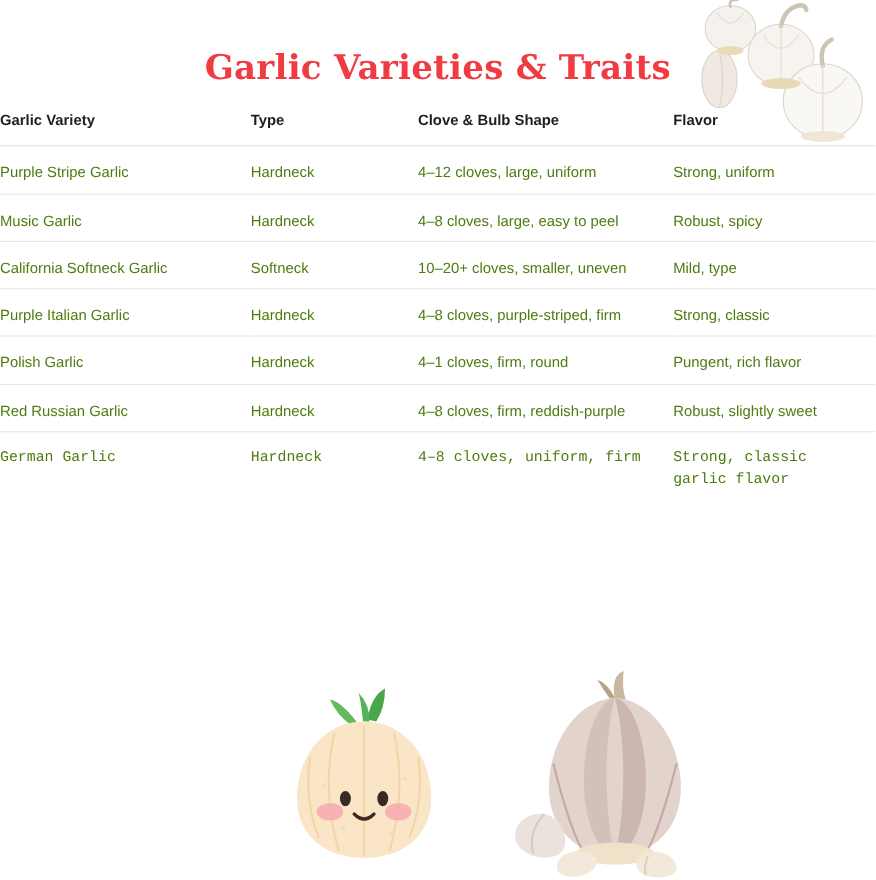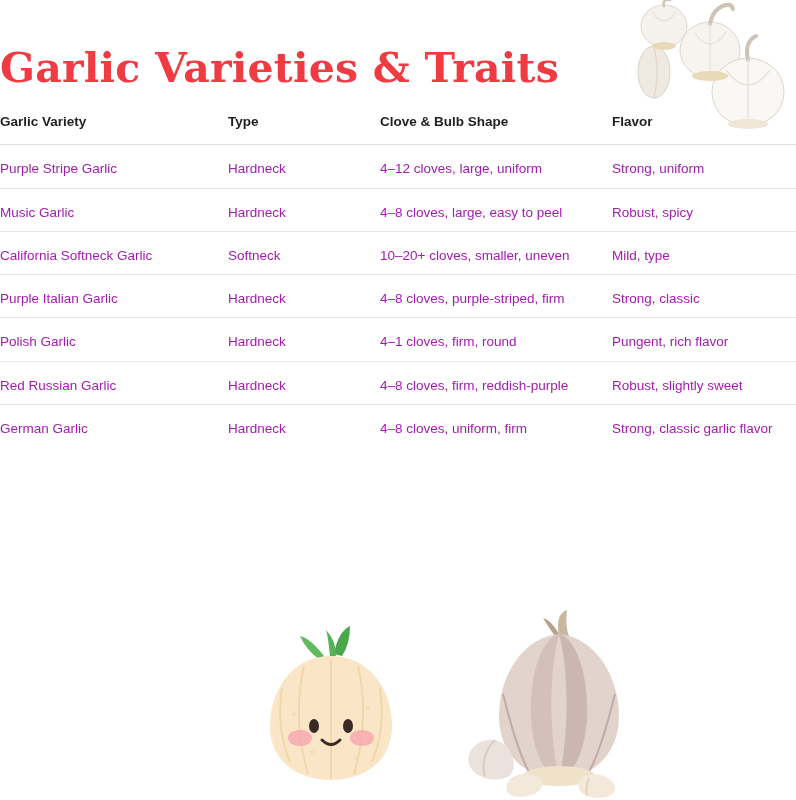--- a/index.html
+++ b/index.html
@@ -18,24 +18,24 @@
   }
 
   .page {
     position: relative;
     width: 796px;
     height: 800px;
   }
 
   
   .title {
-    text-align: left;
+    text-align: center;
     font-family: "DejaVu Serif", serif;
     font-weight: bold;
-    font-size: 41px;
+    font-size: 31px;
     color: #ef3b41;
     letter-spacing: 0.2px;
     padding-top: 44px;
     padding-bottom: 10px;
     position: relative;
     z-index: 3;
   }
 
   
   .table-wrap {
@@ -58,25 +58,26 @@
   }
   table.garlic-table th {
     font-weight: bold;
     font-size: 13.5px;
     color: #1f1f1f;
     padding-top: 10px;
     padding-bottom: 12px;
     border-bottom: 1px solid #dfdfdf;
   }
   table.garlic-table td {
-    color: #a21caf;
+    color: #4d7c0f;
     border-bottom: 1px solid #e6e6e6;
   }
   table.garlic-table tr:last-child td {
     border-bottom: none;
+    font-family: Liberation Mono, monospace;
   }
   col.c1 { width: 228px; }
   col.c2 { width: 152px; }
   col.c3 { width: 232px; }
   col.c4 { width: 184px; }
 
   .cell-pad-left { padding-left: 4px; }
 
   
   .deco {

